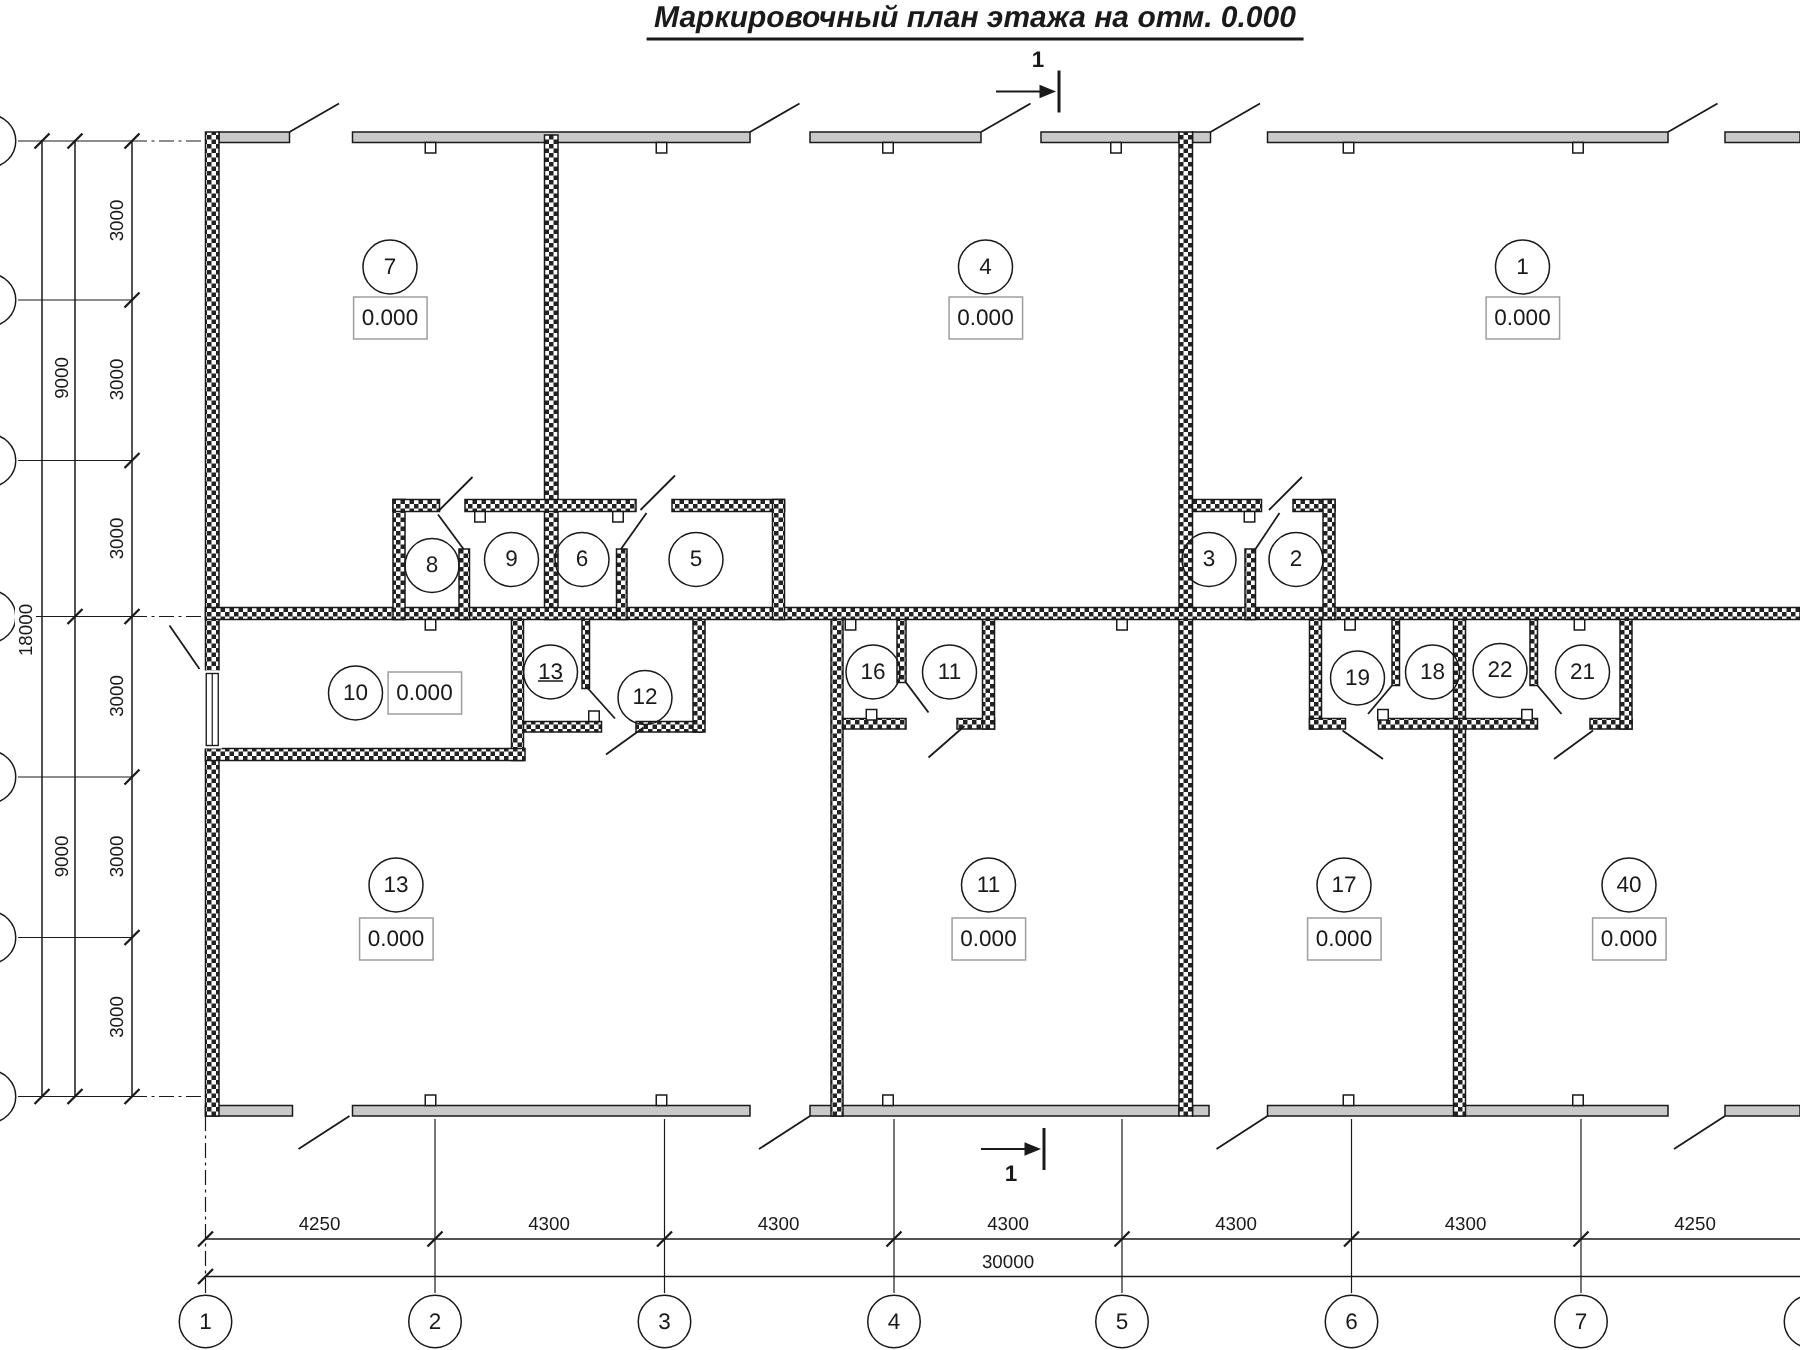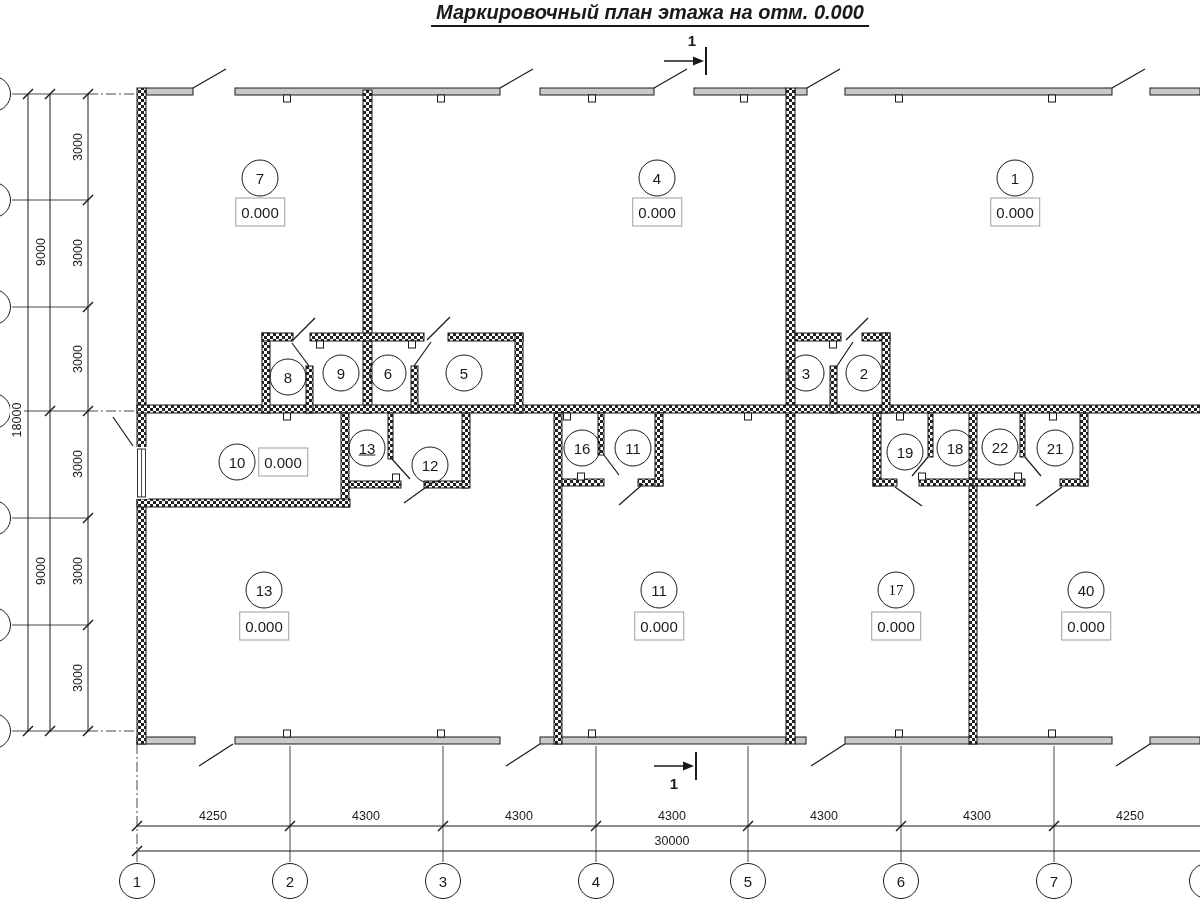--- a/index.html
+++ b/index.html
@@ -277,21 +277,21 @@
       <div class="room-circle" style="left: 367px; top: 448px; text-decoration: underline;">13</div>
       <div class="room-circle" style="left: 430px; top: 465px;">12</div>
       <div class="room-circle" style="left: 582px; top: 448px;">16</div>
       <div class="room-circle" style="left: 633px; top: 448px;">11</div>
       <div class="room-circle" style="left: 905px; top: 452px;">19</div>
       <div class="room-circle" style="left: 955px; top: 448px;">18</div>
       <div class="room-circle" style="left: 1000px; top: 447px;">22</div>
       <div class="room-circle" style="left: 1055px; top: 448px;">21</div>
       <div class="room-circle" style="left: 264px; top: 590px;">13</div>
       <div class="room-circle" style="left: 659px; top: 590px;">11</div>
-      <div class="room-circle" style="left: 896px; top: 590px; font-family: Liberation Serif, serif;">17</div>
+      <div class="room-circle" style="left: 896px; top: 590px;">17</div>
       <div class="room-circle" style="left: 1086px; top: 590px;">40</div>
     </div>
 
   <div class="layer">
 
   <div class="elev-box" style="left: 260px; top: 212px;">0.000</div>
       <div class="elev-box" style="left: 657px; top: 212px;">0.000</div>
       <div class="elev-box" style="left: 1015px; top: 212px;">0.000</div>
       <div class="elev-box" style="left: 283px; top: 462px;">0.000</div>
       <div class="elev-box" style="left: 264px; top: 626px;">0.000</div>

